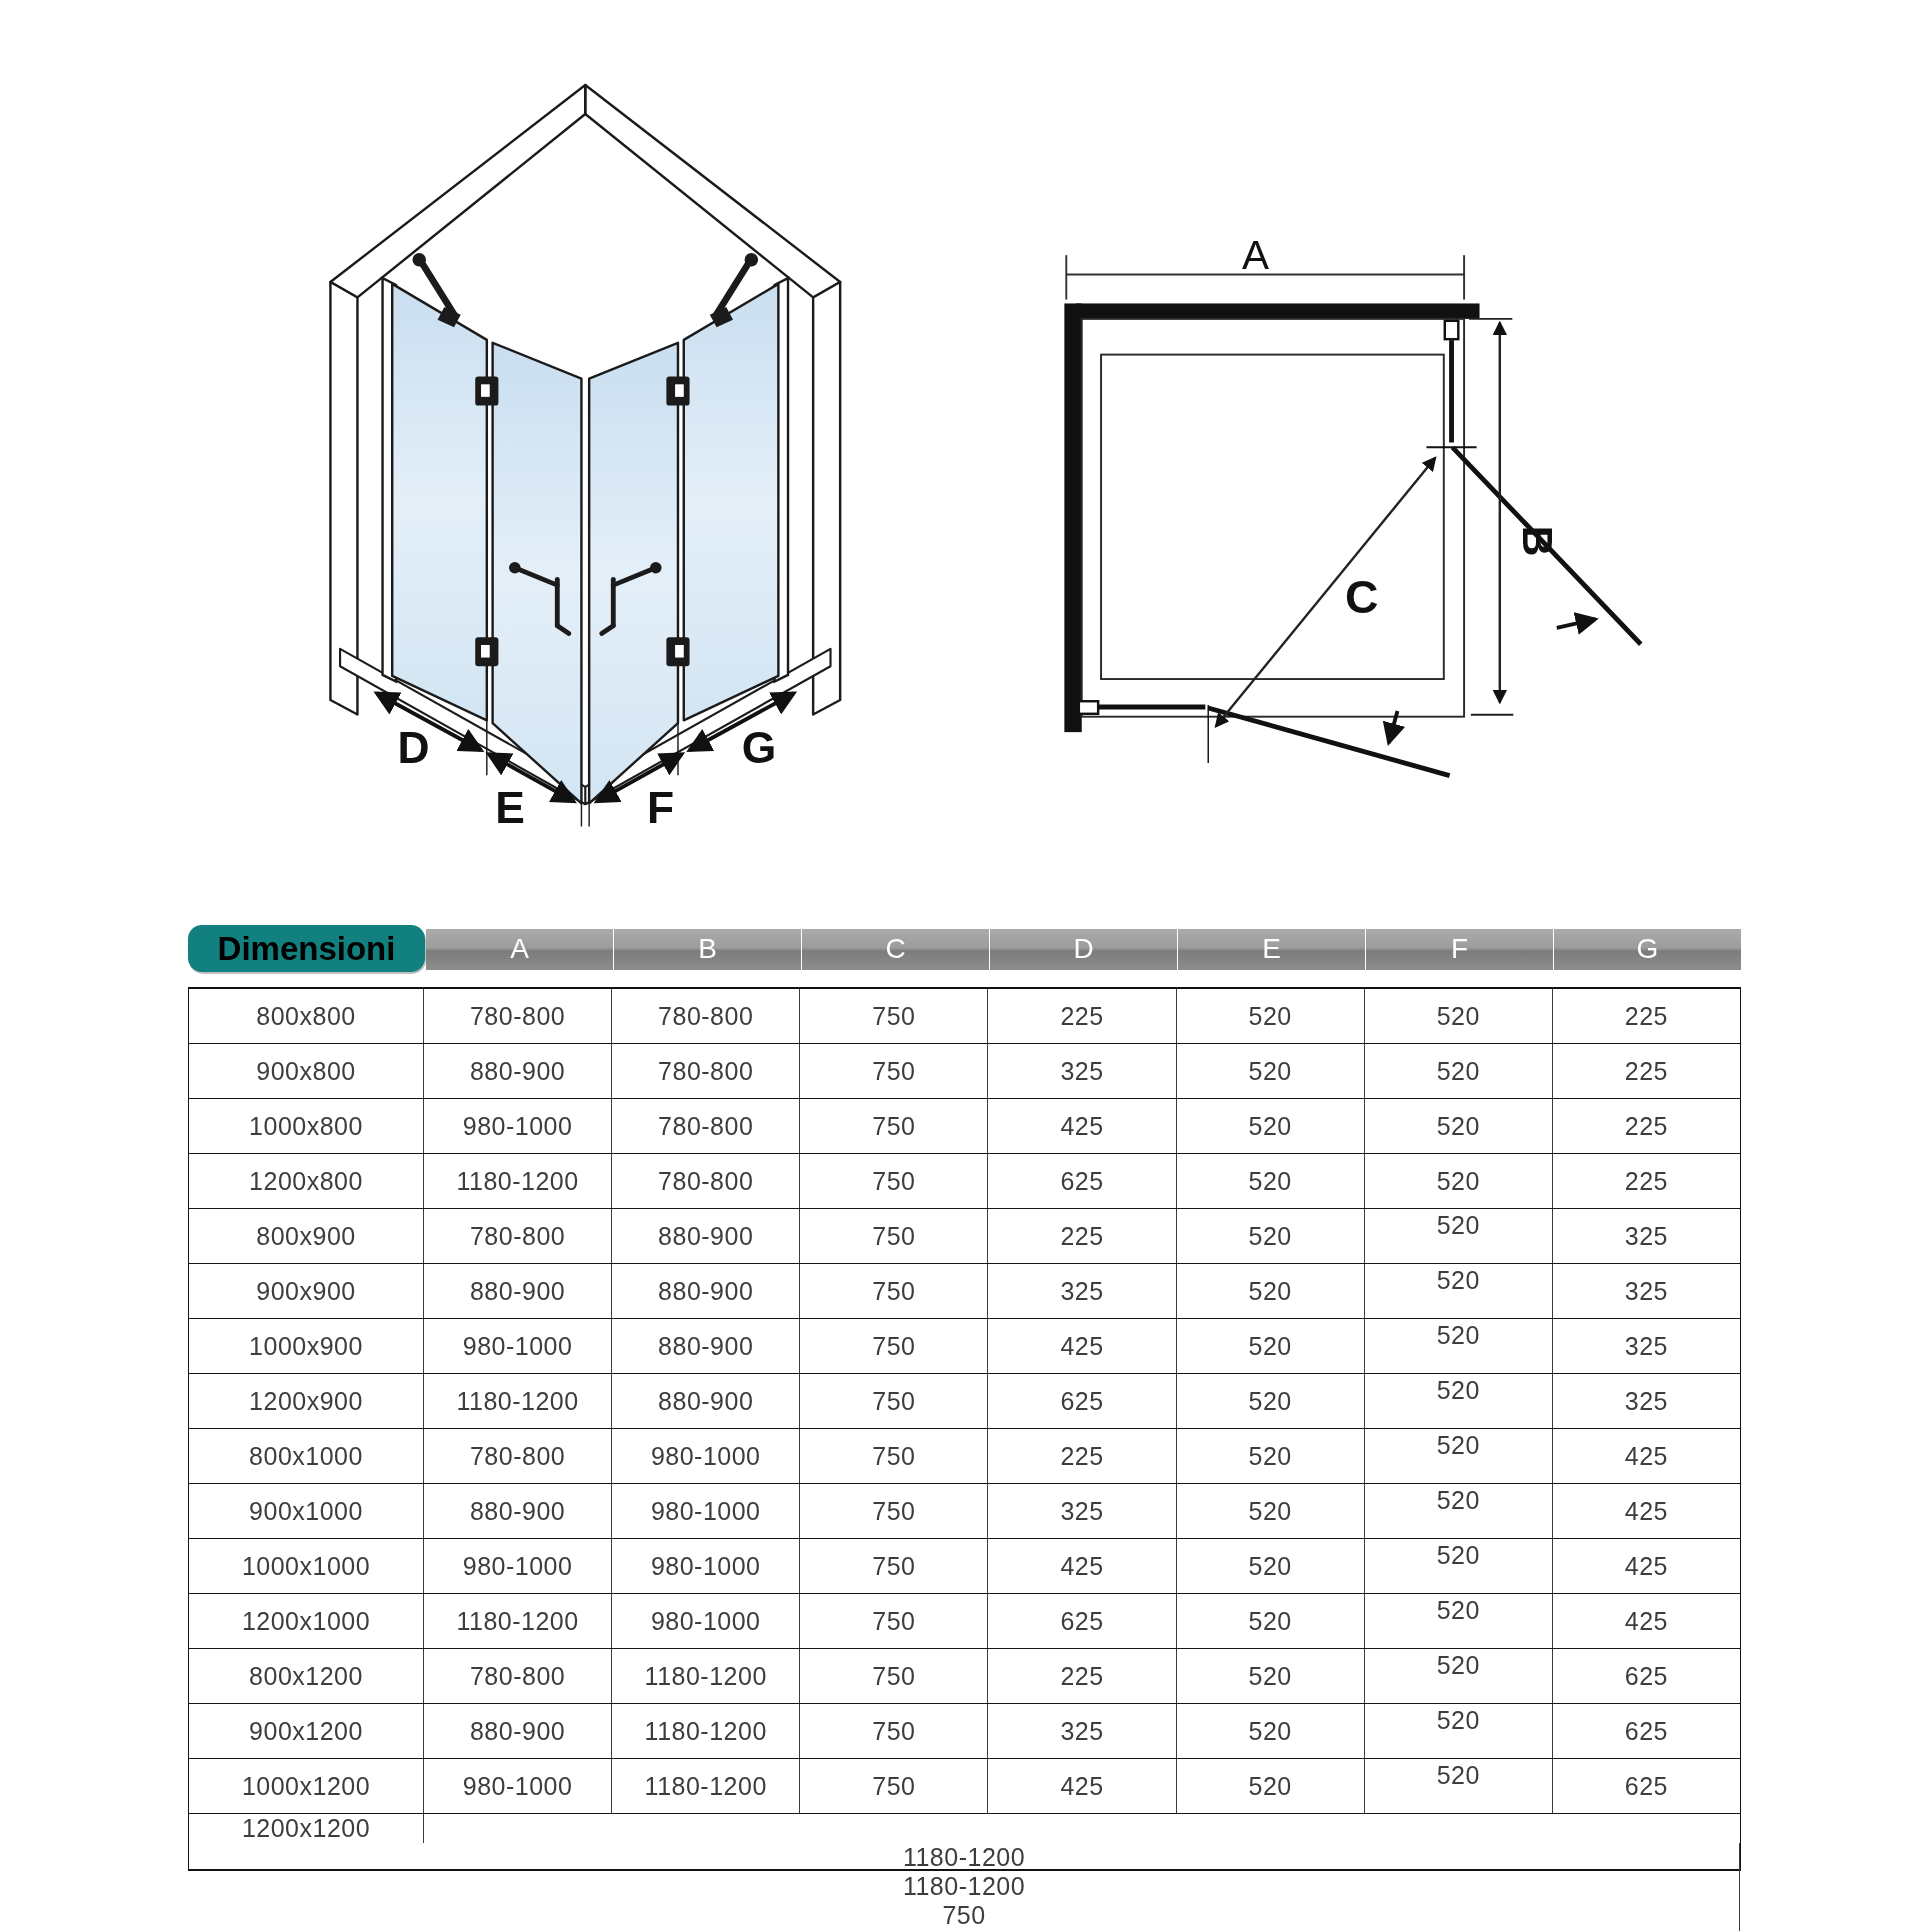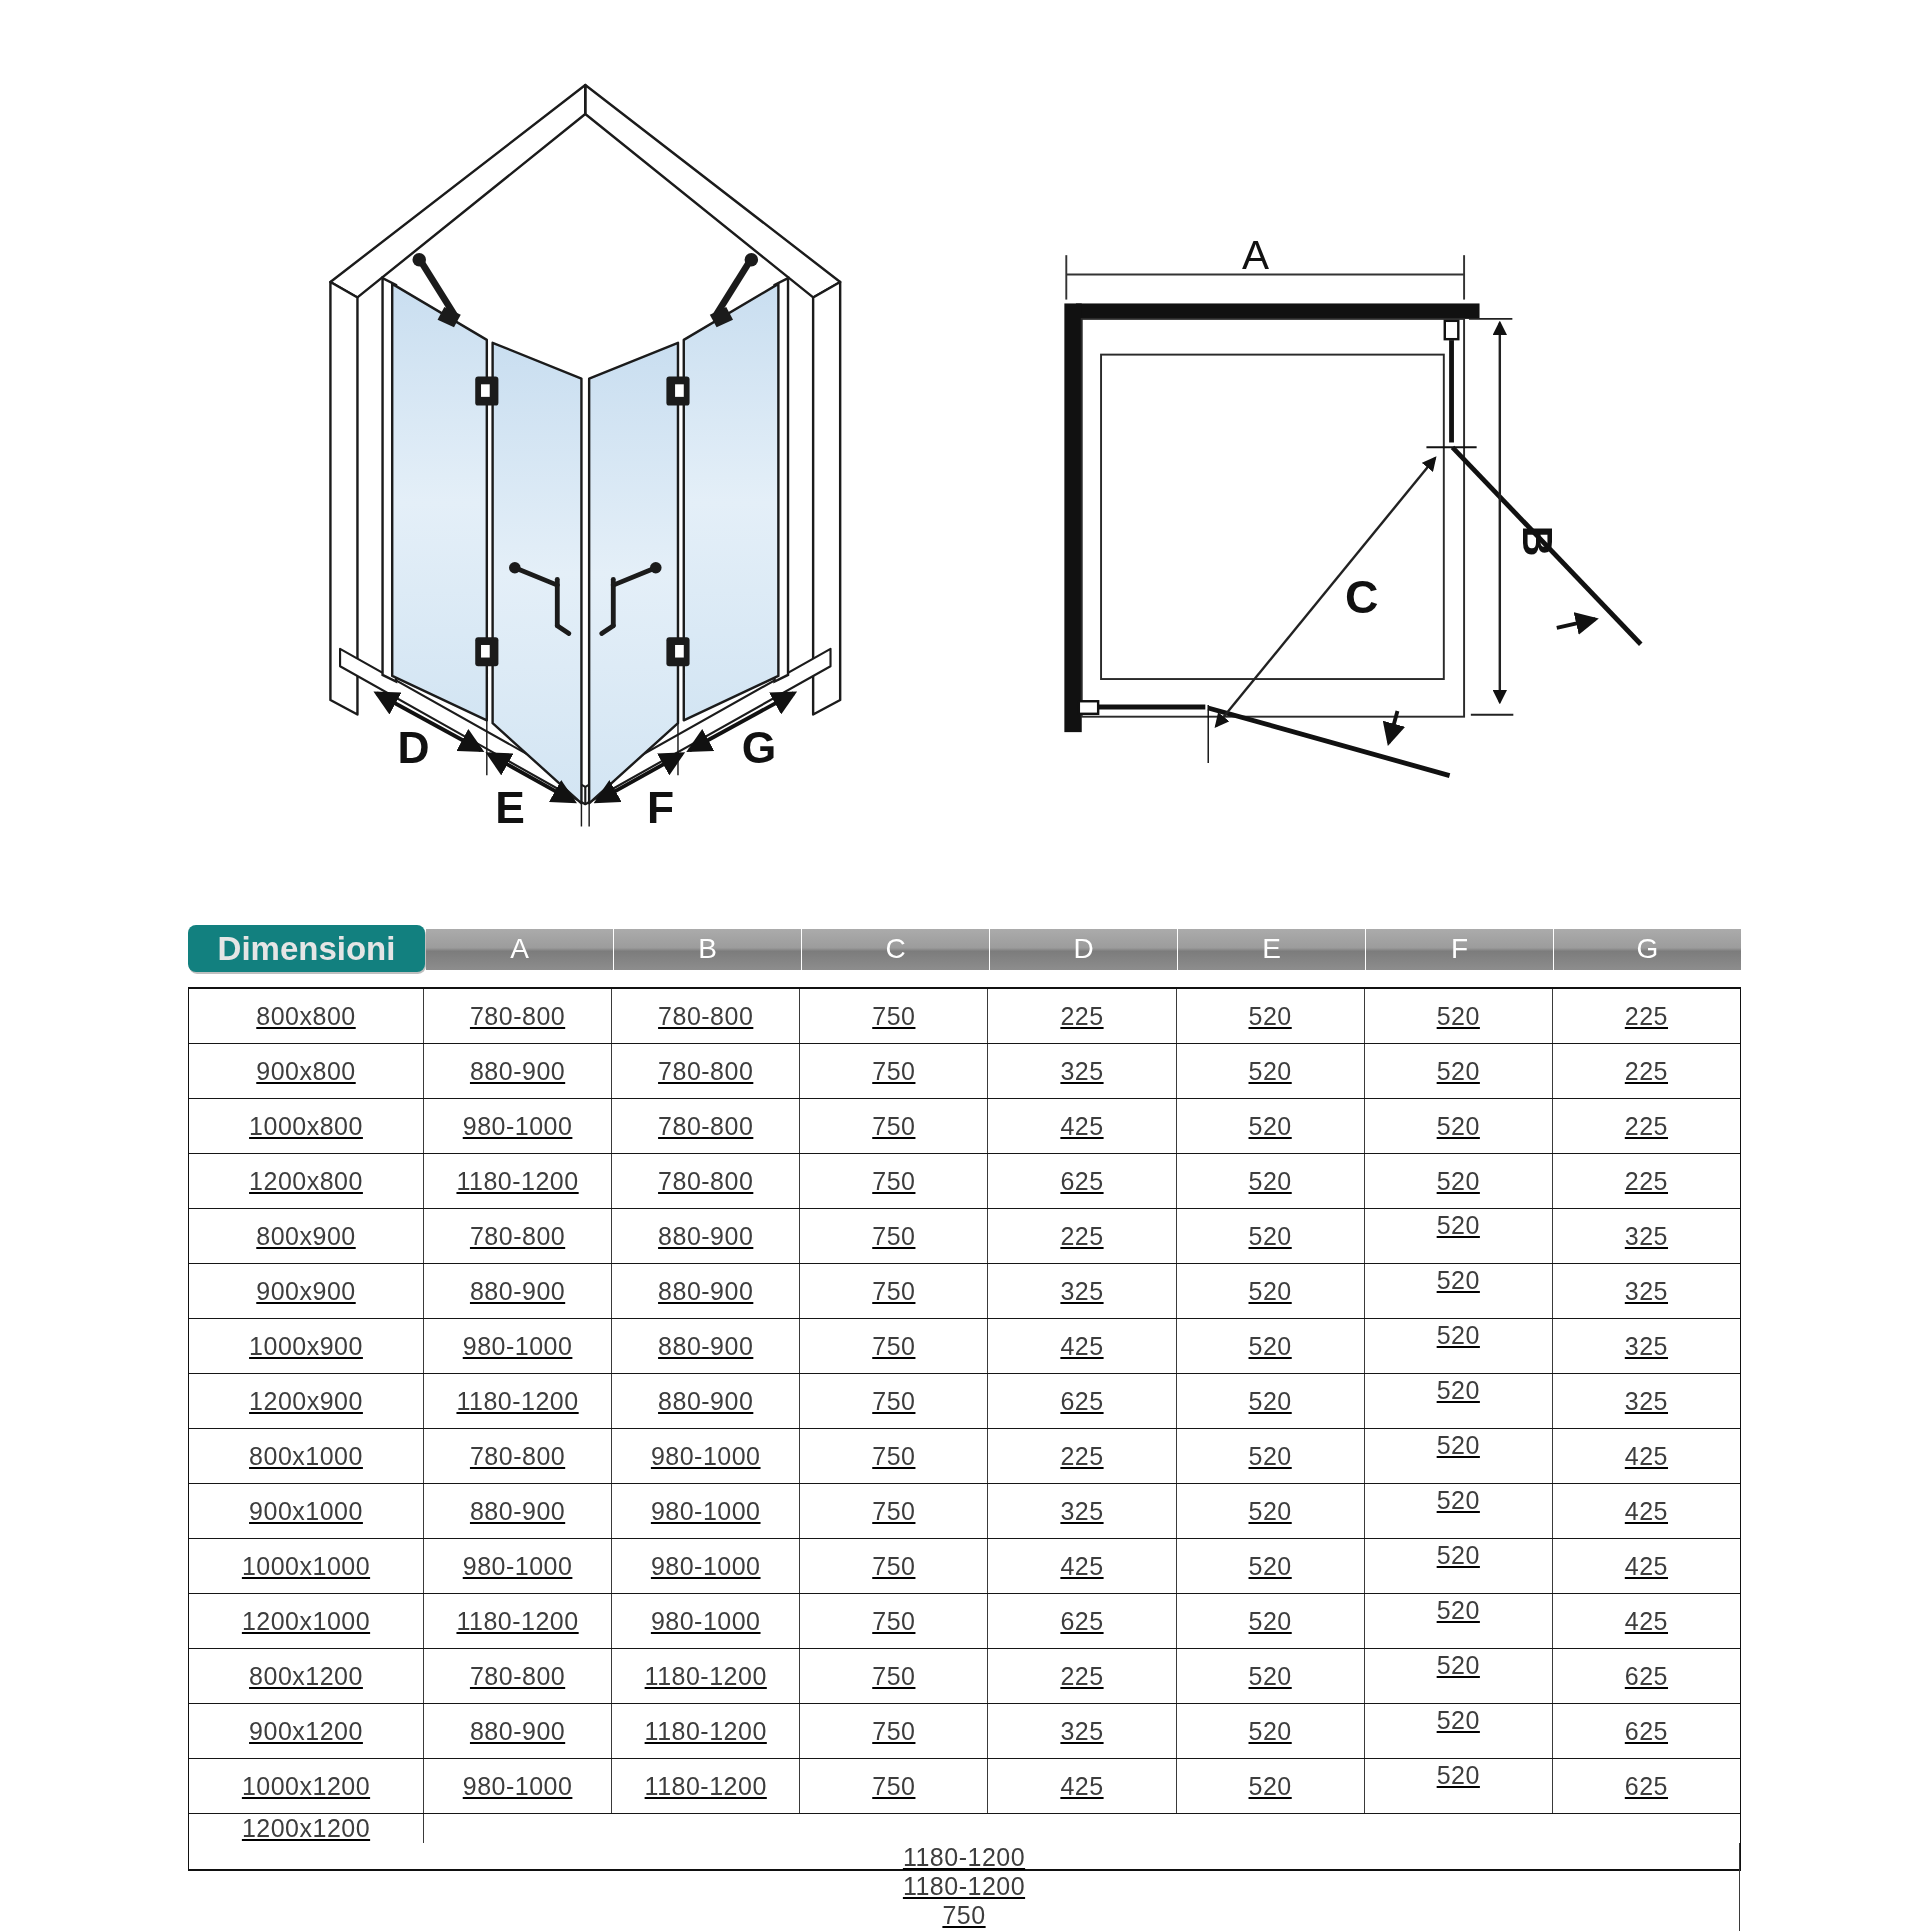--- a/index.html
+++ b/index.html
@@ -4,27 +4,27 @@
 <style>
   html,body{margin:0;padding:0;background:#fff;}
   .sheet{position:relative;width:1931px;height:1931px;background:#ffffff;overflow:hidden;
          font-family:"Liberation Sans",sans-serif;}
   svg text{font-family:"Liberation Sans",sans-serif;}
 
   
   .table-wrap{position:absolute;left:188px;top:925px;width:1553px;}
   .thead{position:relative;height:47px;}
   .teal-cell{position:absolute;left:0;top:0;width:237px;height:47px;background:#12807f;
-             color:#e5e5e5;font-weight:bold;font-size:33px;display:flex;align-items:center;
-             justify-content:center;border-radius:8px;box-shadow:1px 1.9px 0 rgba(0,0,0,.25);z-index:2;}
+             color:#000000;font-weight:bold;font-size:33px;display:flex;align-items:center;
+             justify-content:center;border-radius:14px;box-shadow:1px 1.9px 0 rgba(0,0,0,.25);z-index:2;}
   .hband{position:absolute;left:237px;right:0;top:3.9px;height:41px;display:flex;z-index:1;}
   .hcol{flex:1;display:flex;align-items:center;justify-content:center;color:#fff;font-size:28px;
         background:linear-gradient(180deg,#ababab 0%,#9c9c9c 46%,#7c7c7c 54%,#8d8d8d 100%);
         border-left:1.9px solid #fff;}
-  .tgrid{margin-top:15.4px;border:1.9px solid #111;border-top-width:2.9px;border-bottom-width:2.9px;text-decoration:underline;}
+  .tgrid{margin-top:15.4px;border:1.9px solid #111;border-top-width:2.9px;border-bottom-width:2.9px;}
   .trow{display:flex;height:55px;border-bottom:1.9px solid #161616;box-sizing:border-box;}
   .trow:last-child{border-bottom:none;flex-direction:column;}
   .tc{display:flex;align-items:center;justify-content:center;font-size:25px;color:#3d3d3d;
       border-right:1.4px solid #3a3a3a;box-sizing:border-box;letter-spacing:0.5px;}
   .tc:last-child{border-right:none;}
   .tc.size{width:235px;flex:none;}
   .tc.val{flex:1;}
   .tc.raised{align-items:flex-start;padding-top:1.9px;}
 
   .diagram{position:absolute;}

